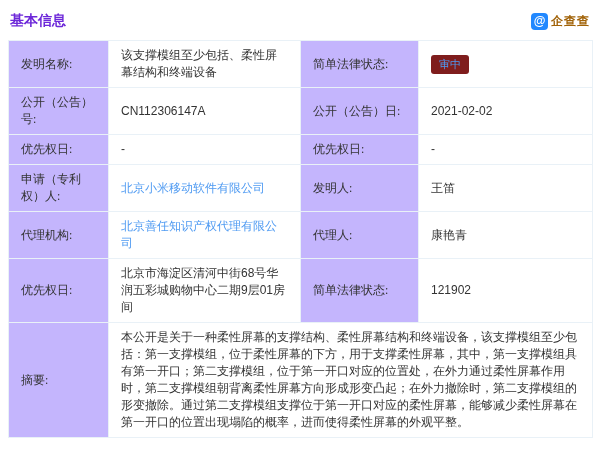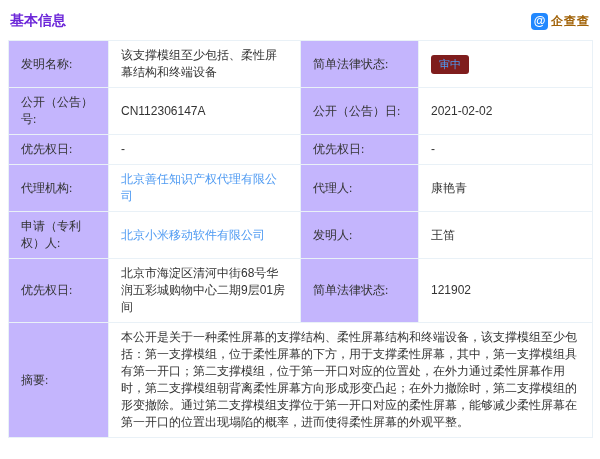--- a/index.html
+++ b/index.html
@@ -66,30 +66,30 @@
         <td class="lbl">公开（公告）日:</td>
         <td class="val">2021-02-02</td>
       </tr>
       <tr>
         <td class="lbl">优先权日:</td>
         <td class="val">-</td>
         <td class="lbl">优先权日:</td>
         <td class="val">-</td>
       </tr>
       <tr>
+        <td class="lbl">申请（专利权）人:</td>
+        <td class="val link">北京小米移动软件有限公司</td>
+        <td class="lbl">发明人:</td>
+        <td class="val">王笛</td>
+      </tr>
+      <tr>
         <td class="lbl">代理机构:</td>
         <td class="val link">北京善任知识产权代理有限公司</td>
         <td class="lbl">代理人:</td>
         <td class="val">康艳青</td>
-      </tr>
-      <tr>
-        <td class="lbl">申请（专利权）人:</td>
-        <td class="val link">北京小米移动软件有限公司</td>
-        <td class="lbl">发明人:</td>
-        <td class="val">王笛</td>
       </tr>
       <tr>
         <td class="lbl">优先权日:</td>
         <td class="val">北京市海淀区清河中街68号华润五彩城购物中心二期9层01房间</td>
         <td class="lbl">简单法律状态:</td>
         <td class="val">121902</td>
       </tr>
       <tr>
         <td class="lbl">摘要:</td>
         <td class="val abstract-cell" colspan="3">本公开是关于一种柔性屏幕的支撑结构、柔性屏幕结构和终端设备，该支撑模组至少包括：第一支撑模组，位于柔性屏幕的下方，用于支撑柔性屏幕，其中，第一支撑模组具有第一开口；第二支撑模组，位于第一开口对应的位置处，在外力通过柔性屏幕作用时，第二支撑模组朝背离柔性屏幕方向形成形变凸起；在外力撤除时，第二支撑模组的形变撤除。通过第二支撑模组支撑位于第一开口对应的柔性屏幕，能够减少柔性屏幕在第一开口的位置出现塌陷的概率，进而使得柔性屏幕的外观平整。</td>

